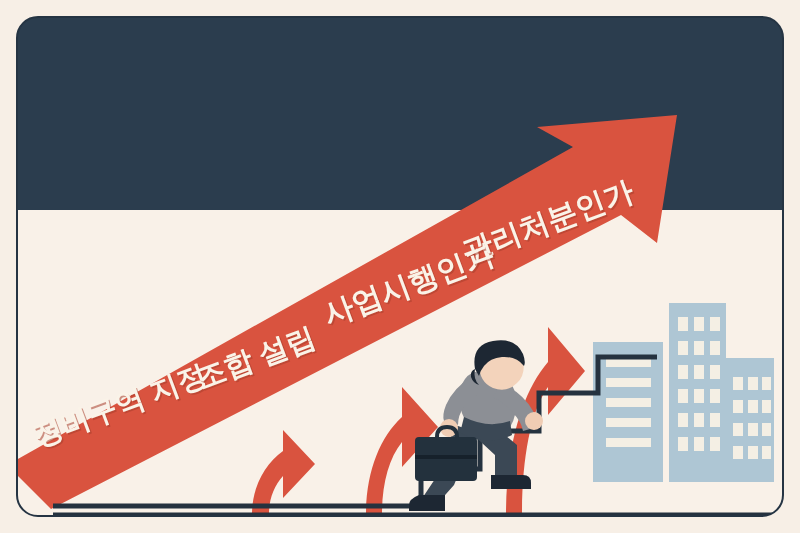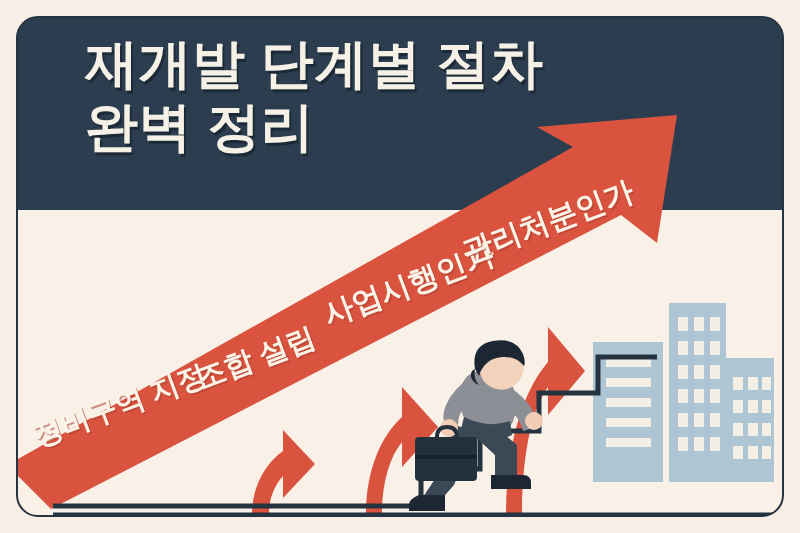--- a/index.html
+++ b/index.html
@@ -228,24 +228,20 @@
 
             <rect x="398" y="420" width="62" height="44" rx="4" fill="#23313d"></rect>
             <path d="M420 420 q 0 -10 10 -10 q 10 0 10 10" fill="none" stroke="#23313d" stroke-width="4"></path>
             <rect x="398" y="438" width="62" height="4" fill="#16212b"></rect>
           </g>
 
         </g>
       </svg>
     </div>
 
-    <div class="title-block">
-      <div class="title-line">재개발 단계별 절차</div>
-      <div class="title-line">완벽 정리</div>
-    </div>
 
     <div class="stage-label stage-1">정비구역 지정</div>
     <div class="stage-label stage-2">조합 설립</div>
     <div class="stage-label stage-3">사업시행인가</div>
     <div class="stage-label stage-4">관리처분인가</div>
 
   </div>
 
   <div class="frame"></div>
 </div>

